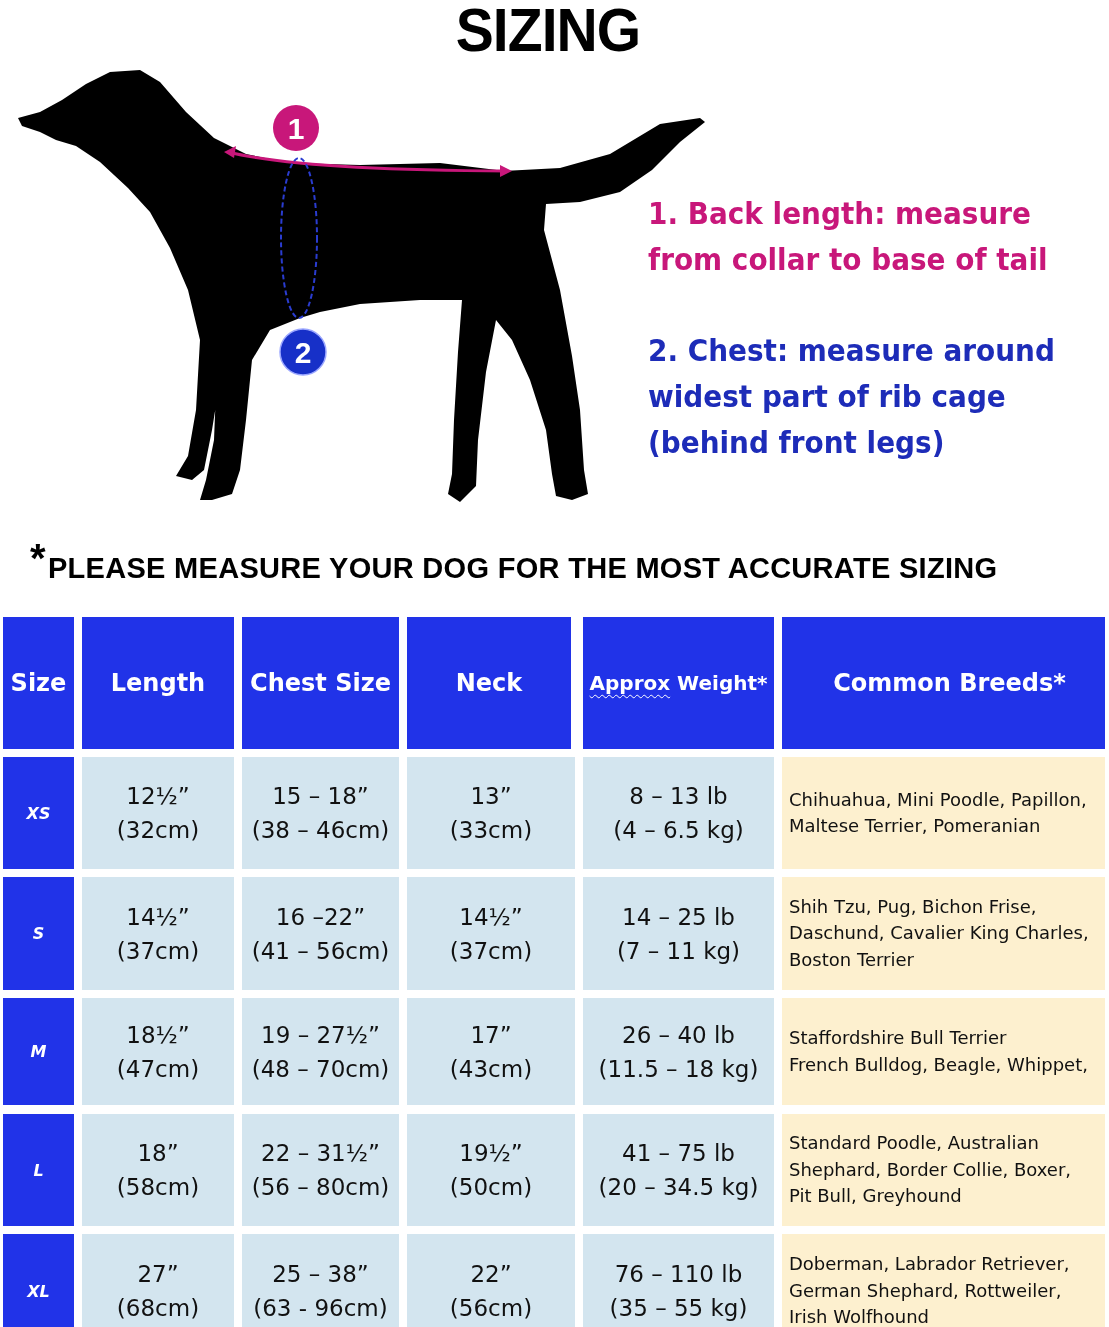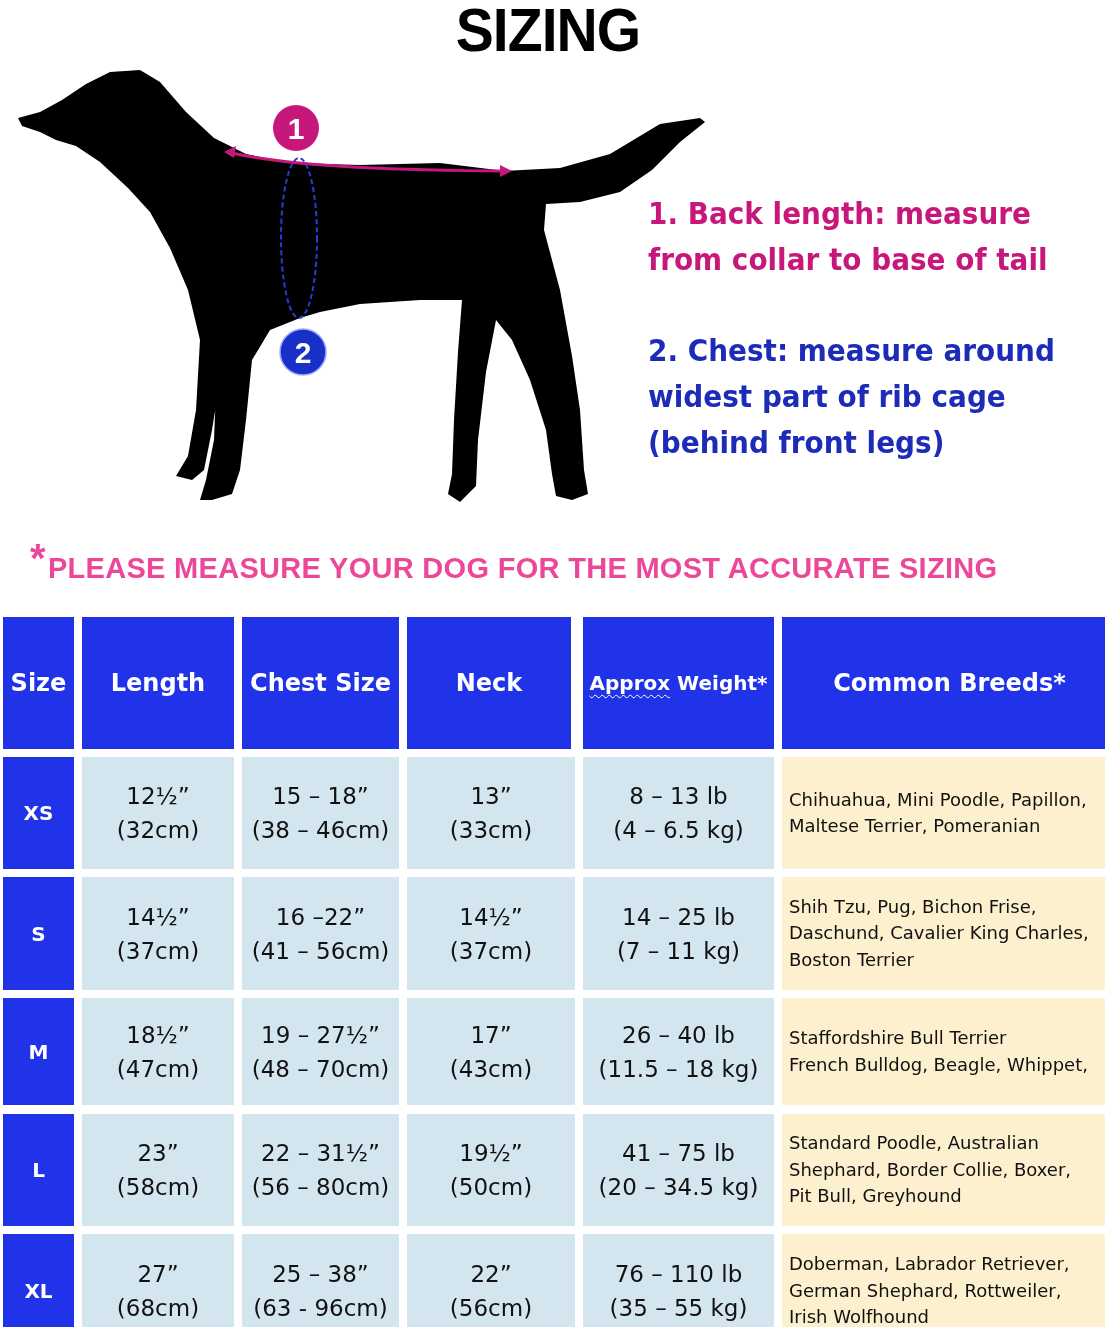--- a/index.html
+++ b/index.html
@@ -2,26 +2,26 @@
 <html><head>
 <meta charset="utf-8">
 <style>
   html, body { margin: 0; padding: 0; background: #ffffff; }
   body { width: 1109px; height: 1327px; position: relative; overflow: hidden; font-family: "Liberation Sans", sans-serif; }
   .title { position: absolute; left: 0; width: 1096px; top: -6px; text-align: center; font-family: "Liberation Sans", sans-serif; font-weight: 700; font-size: 62px; letter-spacing: -1px; color: #000; transform: scaleX(0.92); transform-origin: 548px 0; }
   .dog { position: absolute; left: 0; top: 60px; width: 720px; height: 460px; }
   .note { position: absolute; left: 648px; font-family: "DejaVu Sans", sans-serif; font-weight: 700; font-size: 30px; line-height: 46px; transform: scaleX(0.93); transform-origin: left top; white-space: nowrap; }
   .note1 { top: 191px; color: #c8177a; }
   .note2 { top: 328px; color: #1d2cb8; }
-  .subtitle { position: absolute; left: 30px; top: 536px; font-family: "Liberation Sans", sans-serif; font-weight: 700; font-size: 29px; color: #ec4899; white-space: nowrap; letter-spacing: 0.3px; }
+  .subtitle { position: absolute; left: 30px; top: 536px; font-family: "Liberation Sans", sans-serif; font-weight: 700; font-size: 29px; color: #000000; white-space: nowrap; letter-spacing: 0.3px; }
   .subtitle .star { font-size: 40px; vertical-align: 6px; margin-right: 2px; }
   .cell { position: absolute; box-sizing: border-box; display: flex; align-items: center; justify-content: center; text-align: center; font-family: "DejaVu Sans", sans-serif; margin-top: 24px; }
   .hdr { background: #2133e8; color: #fff; font-weight: 700; font-size: 24px; }
   .hdr.small { font-size: 20px; }
-  .sz { background: #2133e8; color: #fff; font-weight: 700; font-size: 20px; }
+  .sz { background: #2133e8; color: #fff; font-weight: 700; font-size: 16px; font-style: italic; }
   .val { background: #d3e5ef; color: #111; font-size: 23px; line-height: 34px; flex-direction: column; }
   .brd { background: #fdf0cf; color: #111; font-size: 18px; line-height: 26.5px; justify-content: flex-start; text-align: left; padding-left: 7px; padding-right: 6px; }
   .squig { text-decoration: underline wavy #ffffff; text-decoration-thickness: 1px; text-underline-offset: 4px; }
 </style>
 </head>
 <body>
 
 <div class="title">SIZING</div>
 
 <svg class="dog" viewBox="0 60 720 460" xmlns="http://www.w3.org/2000/svg">
@@ -166,21 +166,21 @@
     </div>
     <div class="cell brd" style="left: 782px; width: 323px; top: 974px; height: 107px;">
       <div>
         <div>Staffordshire Bull Terrier</div>
         <div>French Bulldog, Beagle, Whippet,</div>
       </div>
     </div>
     <div class="cell sz" style="left: 3px; width: 71px; top: 1090px; height: 112px;">L</div>
     <div class="cell val" style="left: 82px; width: 152px; top: 1090px; height: 112px;">
       <div>
-        <div>23”</div>
+        <div>18”</div>
         <div>(58cm)</div>
       </div>
     </div>
     <div class="cell val" style="left: 242px; width: 157px; top: 1090px; height: 112px;">
       <div>
         <div>22 – 31½”</div>
         <div>(56 – 80cm)</div>
       </div>
     </div>
     <div class="cell val" style="left: 407px; width: 168px; top: 1090px; height: 112px;">

